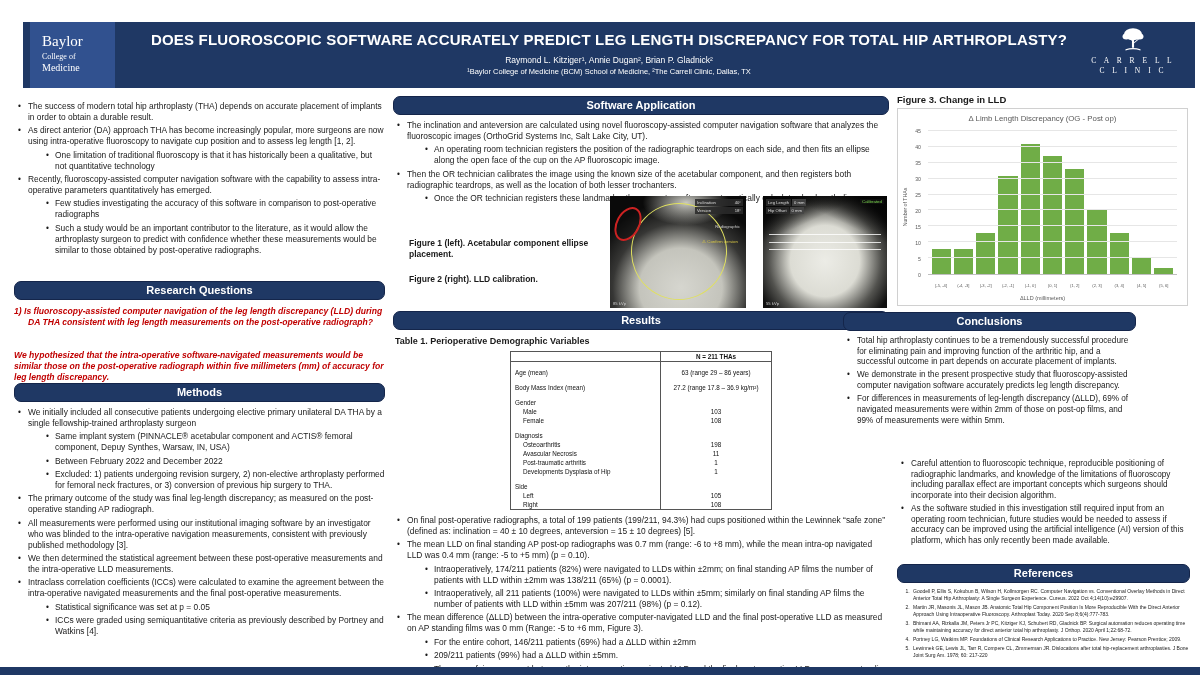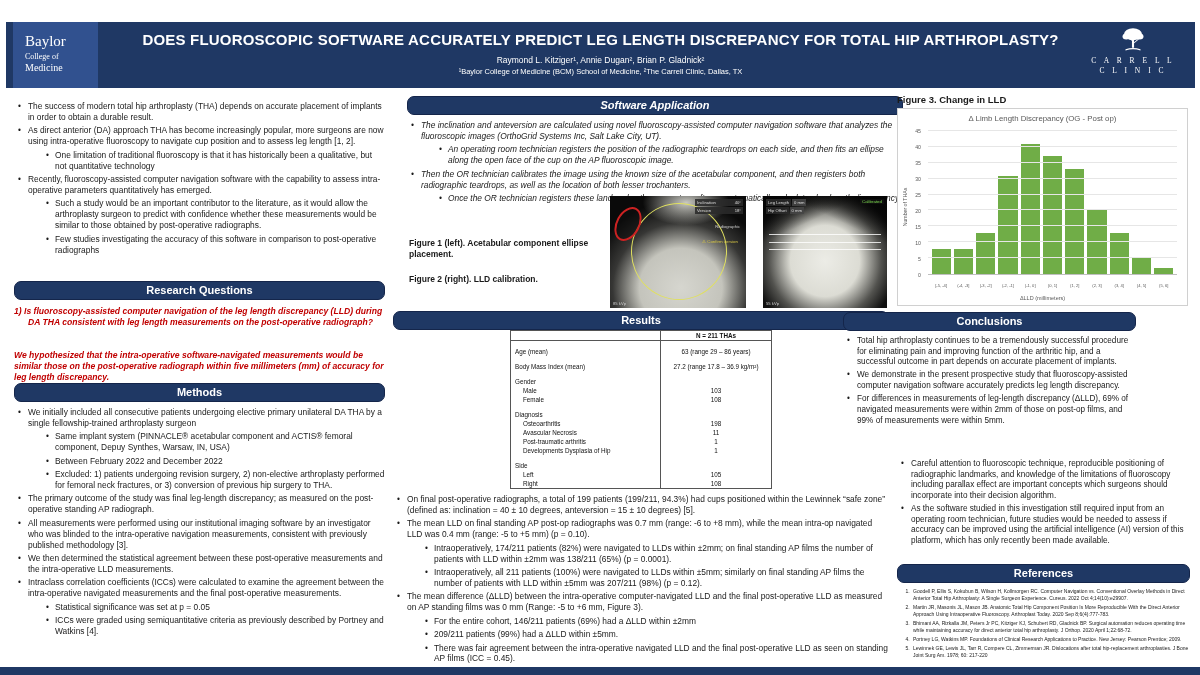--- a/index.html
+++ b/index.html
@@ -1,21 +1,21 @@
 <!DOCTYPE html>
 <html><head>
 <meta charset="utf-8">
 <style>
   * { margin:0; padding:0; box-sizing:border-box; }
   html,body { width:1200px; height:675px; }
   body { background:#ffffff; font-family:"Liberation Sans", sans-serif; color:#1a1a1a; position:relative; overflow:hidden; }
   .poster { position:absolute; inset:0; }
 
   
-  .header-bar { position:absolute; left:6px; right:5px; top:22px; height:66px; background:#1F3864; }
+  .header-bar { position:absolute; left:23px; right:5px; top:22px; height:66px; background:#1F3864; }
   .header-center { position:absolute; left:110px; right:110px; top:0; height:100%; text-align:center; color:#fff; }
   .title { font-size:15px; font-weight:bold; margin-top:9px; letter-spacing:.2px; }
   .authors { font-size:8.5px; margin-top:7px; }
   .affil { font-size:7.5px; margin-top:2px; }
   .baylor { position:absolute; left:7px; top:0; width:85px; height:66px; background:#31518F; color:#fff;
             font-family:"Liberation Serif", serif; padding:11px 0 0 12px; }
   .baylor .l1 { font-size:15px; }
   .baylor .l2 { font-size:8px; margin-top:2px; }
   .baylor .l3 { font-size:10px; margin-top:1px; }
   .carrell { position:absolute; right:12px; top:3px; width:100px; height:60px; text-align:center; color:#fff;
@@ -99,21 +99,21 @@
   .xlabel { position:absolute; left:0; right:0; bottom:4px; text-align:center; font-size:5.5px; color:#595959; }
 
   
   .ref-list { margin:5px 0 0 14px; font-size:5px; line-height:1.4; color:#222; }
   .ref-list li { margin-bottom:2px; padding-left:2px; }
 
   
   #bg-block      { left:14px;  top:96px;  width:371px; }
   #rq-block      { left:14px;  top:281px; width:371px; }
   #methods-block { left:14px;  top:383px; width:371px; }
-  #sw-block      { left:407px; top:96px;  width:496px;font-style:italic; }
+  #sw-block      { left:393px; top:96px;  width:496px; }
   #figrow-block  { left:393px; top:196px; width:496px; height:114px; }
   #results-block { left:393px; top:311px; width:496px; }
   #fig3-block    { left:897px; top:94px;  width:293px; }
   #concl-block   { left:843px; top:312px; width:293px; }
   #future-block  { left:897px; top:454px; width:293px; }
   #refs-block    { left:897px; top:564px; width:293px; }
 </style>
 </head>
 <body>
 
@@ -147,22 +147,22 @@
     </div>
   </div>
 
   <div class="block" id="bg-block">
     <ul class="blist">
         <li>The success of modern total hip arthroplasty (THA) depends on accurate placement of implants in order to obtain a durable result.</li>
         <li>As direct anterior (DA) approach THA has become increasingly popular, more surgeons are now using intra-operative fluoroscopy to navigate cup position and to assess leg length [1, 2].<ul class="blist sub">
             <li>One limitation of traditional fluoroscopy is that it has historically been a qualitative, but not quantitative technology</li>
           </ul></li>
         <li>Recently, fluoroscopy-assisted computer navigation software with the capability to assess intra-operative parameters quantitatively has emerged.<ul class="blist sub">
+            <li>Few studies investigating the accuracy of this software in comparison to post-operative radiographs</li>
             <li>Such a study would be an important contributor to the literature, as it would allow the arthroplasty surgeon to predict with confidence whether these measurements would be similar to those obtained by post-operative radiographs.</li>
-            <li>Few studies investigating the accuracy of this software in comparison to post-operative radiographs</li>
           </ul></li>
       </ul>
   </div>
 
   <div class="block" id="rq-block">
     <div class="sec-hdr">Research Questions</div>
     <div class="rq-text rq-q">1) Is fluoroscopy-assisted computer navigation of the leg length discrepancy (LLD) during DA THA consistent with leg length measurements on the post-operative radiograph?</div>
     <div class="rq-text rq-h">We hypothesized that the intra-operative software-navigated measurements would be similar those on the post-operative radiograph within five millimeters (mm) of accuracy for leg length discrepancy.</div>
   </div>
 
@@ -234,20 +234,21 @@
             <span class="v">0 mm</span>
           </div>
       </div>
       <div class="f2-cal">Calibrated</div>
       <div class="kvp">55 kVp</div>
     </div>
   </div>
 
   <div class="block" id="results-block">
     <div class="sec-hdr">Results</div>
+    <div class="table-title">Table 1. Perioperative Demographic Variables</div>
     <table class="demo-table">
       <thead>
         <tr>
           <th class="corner"></th>
           <th class="nhdr">N = 211 THAs</th>
         </tr>
       </thead>
       <tbody>
           <tr class="gap">
             <td class="lbl">Age (mean)</td>

